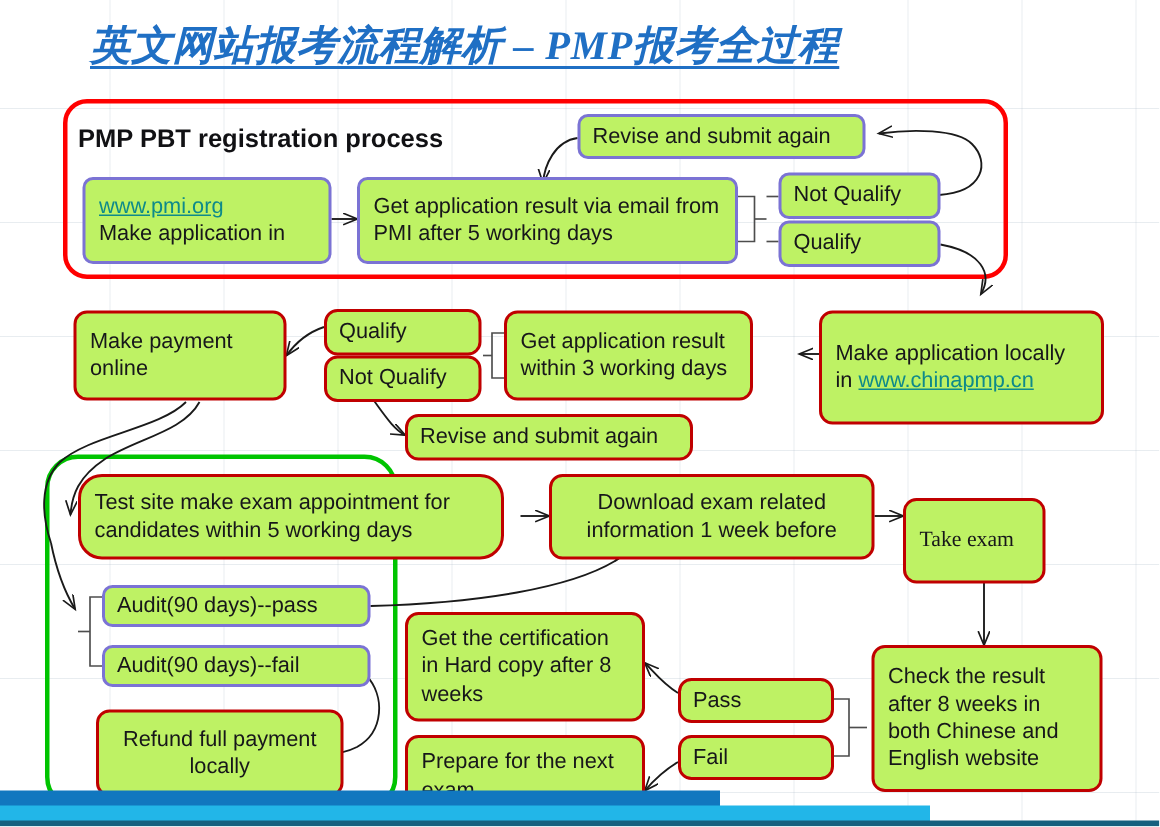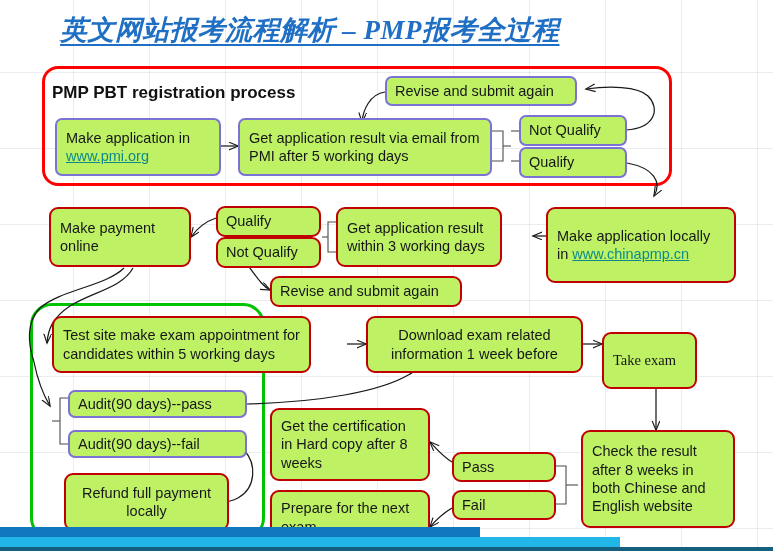--- a/index.html
+++ b/index.html
@@ -194,22 +194,22 @@
 
       <path d="M452,462 C442,456 436,448 430,442" marker-end="url(#ah)"></path>
 
       <path d="M452,508 C442,514 436,520 430,527" marker-end="url(#ah)"></path>
 
     </g>
   </svg>
 
   <div class="node purple" style="left:55px; top:118px; width:166px; height:58px;">
     <span>
+      <span class="txt link">www.pmi.org</span>
       <span class="txt">Make application in</span>
-      <span class="txt link">www.pmi.org</span>
     </span>
   </div>
 
   <div class="node purple" style="left:238px; top:118px; width:254px; height:58px;">
     <span class="txt">Get application result via email from PMI after 5 working days</span>
   </div>
 
   <div class="node purple thin" style="left:385px; top:76px; width:192px; height:30px;">
     <span class="txt">Revise and submit again</span>
   </div>
@@ -242,21 +242,21 @@
     <span>
       <span class="txt">Make application locally</span>
       <span class="txt"><span>in </span><span class="link">www.chinapmp.cn</span></span>
     </span>
   </div>
 
   <div class="node red thin" style="left:270px; top:276px; width:192px; height:31px;">
     <span class="txt">Revise and submit again</span>
   </div>
 
-  <div class="node red" style="left:52px; top:316px; width:259px; height:57px;">
+  <div class="node red" style="left:52px; top:316px; width:284px; height:57px;border-radius:16px;">
     <span class="txt">Test site make exam appointment for candidates within 5 working days</span>
   </div>
 
   <div class="node red" style="left:366px; top:316px; width:217px; height:57px;text-align:center;">
     <span class="txt">Download exam related information 1 week before</span>
   </div>
 
   <div class="node red" style="left:602px; top:332px; width:95px; height:57px;font-family:Liberation Serif, serif;">
     <span class="txt">Take exam</span>
   </div>

